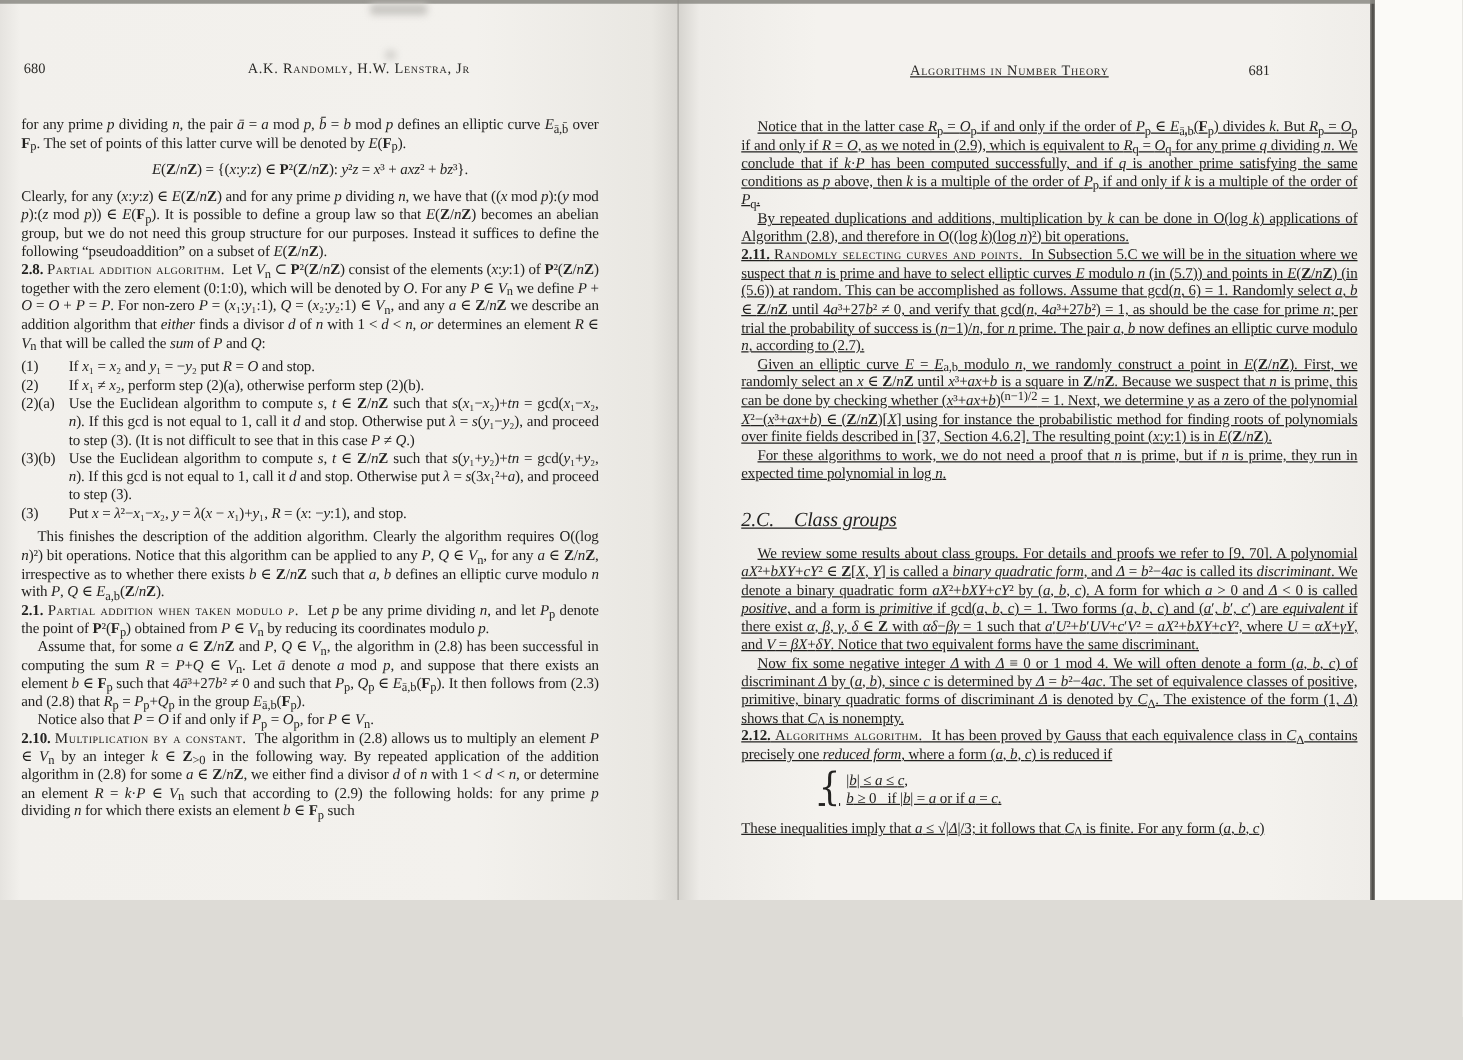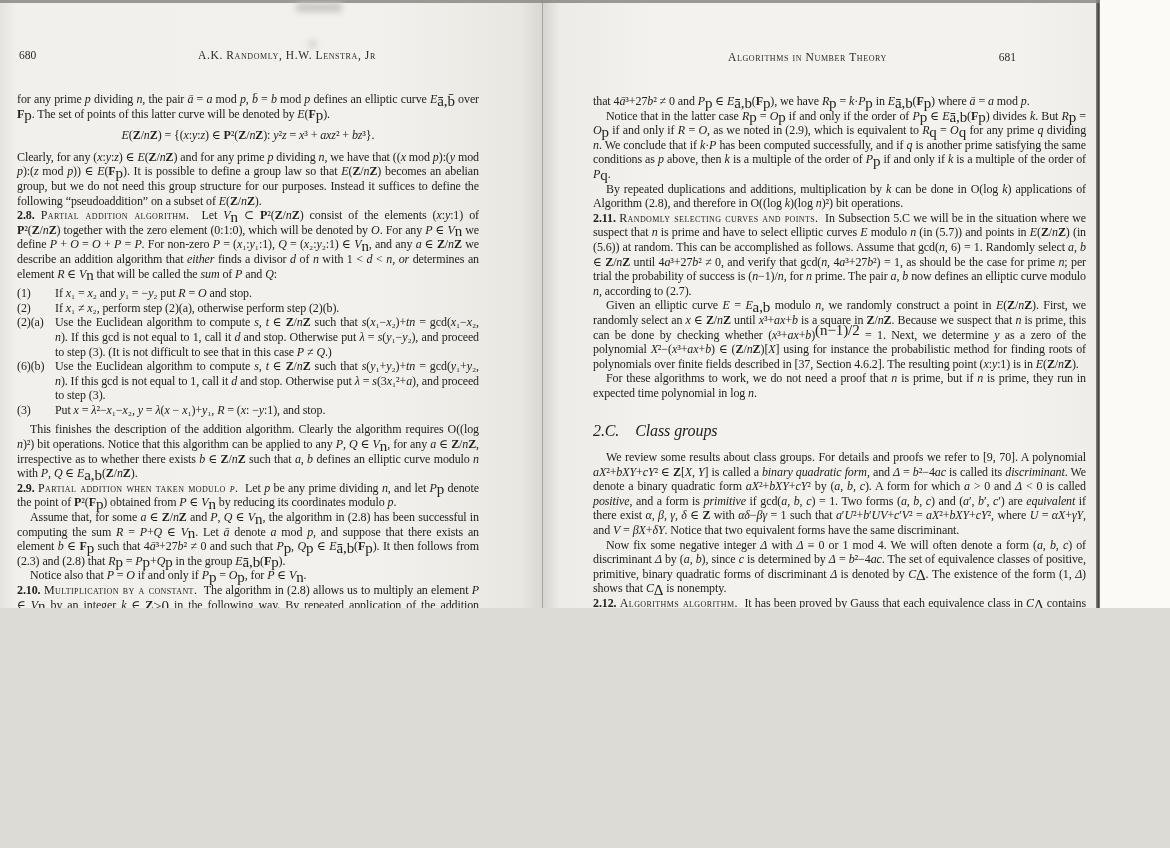--- a/index.html
+++ b/index.html
@@ -1,36 +1,36 @@
 <!DOCTYPE html>
 <html><head>
 <meta charset="utf-8">
 <style>
   html,body{margin:0;padding:0;background:#dddbd6;}
-  #canvas{position:relative;width:1170px;height:608px;overflow:hidden;
+  #canvas{position:relative;width:1170px;height:720px;overflow:hidden;
     font-family:"Liberation Serif","DejaVu Serif",serif;color:#232220;background:#eceae6;}
   
   .page-left{position:absolute;left:0;top:0;width:543px;height:848px;
     background:linear-gradient(90deg,#e5e3df 0%,#f2f0ec 3%,#f3f1ed 70%,#e9e7e2 96%,#d8d6d1 100%);}
   .page-right{position:absolute;left:543px;top:0;width:554px;height:848px;
     background:linear-gradient(90deg,#d6d4cf 0%,#edebe7 3%,#f4f2ee 20%,#f4f2ee 85%,#efede9 100%);}
   .right-strip{position:absolute;left:1100px;top:0;width:70px;height:848px;background:#fbfaf7;}
   .edge-line{position:absolute;left:1096px;top:0;width:4px;height:848px;
     background:linear-gradient(90deg,#8a8884,#45433f 60%,#8a8884);}
   .crease{position:absolute;left:542px;top:0;width:1px;height:848px;background:#a8a5a0;}
   .top-band{position:absolute;left:0;top:0;width:1100px;height:3px;background:#8b8984;opacity:.85;}
   .smudge{position:absolute;background:#c9c7c3;filter:blur(3px);border-radius:3px;}
   .sm1{left:296px;top:3px;width:46px;height:9px;}
   .sm2{left:308px;top:40px;width:9px;height:8px;opacity:.7;}
   .sm3{left:878px;top:836px;width:62px;height:7px;opacity:.8;}
   .sm4{left:288px;top:841px;width:56px;height:6px;opacity:.7;}
   
   .col{position:absolute;letter-spacing:-0.1px;}
   .col-left{left:17px;top:48px;width:462px;}
-  .col-right{left:593px;top:50px;width:493px;}
+  .col-right{left:593px;top:50px;width:493px;text-decoration:underline;}
   .runhead{position:relative;font-size:11.5px;line-height:14px;text-align:center;
     font-variant:small-caps;letter-spacing:.6px;color:#2b2a27;}
   .col-left .runhead{padding-left:78px;}
   .col-right .runhead{padding-right:64px;}
   .pageno{position:absolute;top:0;font-variant:normal;letter-spacing:0;font-size:11.5px;}
   .pageno-left{left:2px;}
   .pageno-right{right:70px;text-align:right;}
   .body{margin-top:30px;font-size:12px;line-height:14.6px;}
   .body p{margin:0;text-align:justify;}
   .indent{text-indent:13px;}
@@ -41,21 +41,21 @@
   .li{display:flex;}
   .sec + .li{margin-top:5px;}
   .li + p{margin-top:5px;}
   .li .lbl{width:38px;flex:none;}
   .li .txt{flex:1;text-align:justify;}
   .subhead{font-style:italic;margin:24px 0 11px 0;font-size:16px;}
   .sys{display:flex;align-items:center;margin:6px 0 9px 62px;}
   .brace{font-size:27px;font-weight:300;margin-right:5px;transform:scaleY(1.15);
     font-family:"DejaVu Serif",serif;}
   .syslines{display:flex;flex-direction:column;}
-  sub,sup{font-size:15px;line-height:0;position:relative;vertical-align:baseline;}
+  sub,sup{font-size:10px;line-height:0;position:relative;vertical-align:baseline;}
   sub{bottom:-2.5px;}
   sup{top:-3.5px;}
 </style>
 </head>
 <body>
 
 <div id="canvas">
   <div class="page-left"></div>
   <div class="page-right"></div>
   <div class="right-strip"></div>
@@ -83,53 +83,53 @@
         </div>
         <div class="li">
           <span class="lbl">(2)</span>
           <span class="txt">If <i>x</i>₁ ≠ <i>x</i>₂, perform step (2)(a), otherwise perform step (2)(b).</span>
         </div>
         <div class="li">
           <span class="lbl">(2)(a)</span>
           <span class="txt">Use the Euclidean algorithm to compute <i>s</i>, <i>t</i> ∈ <b>Z</b>/<i>n</i><b>Z</b> such that <i>s</i>(<i>x</i>₁−<i>x</i>₂)+<i>tn</i> = gcd(<i>x</i>₁−<i>x</i>₂, <i>n</i>). If this gcd is not equal to 1, call it <i>d</i> and stop. Otherwise put <i>λ</i> = <i>s</i>(<i>y</i>₁−<i>y</i>₂), and proceed to step (3). (It is not difficult to see that in this case <i>P</i> ≠ <i>Q</i>.)</span>
         </div>
         <div class="li">
-          <span class="lbl">(6)(b)</span>
+          <span class="lbl">(3)(b)</span>
           <span class="txt">Use the Euclidean algorithm to compute <i>s</i>, <i>t</i> ∈ <b>Z</b>/<i>n</i><b>Z</b> such that <i>s</i>(<i>y</i>₁+<i>y</i>₂)+<i>tn</i> = gcd(<i>y</i>₁+<i>y</i>₂, <i>n</i>). If this gcd is not equal to 1, call it <i>d</i> and stop. Otherwise put <i>λ</i> = <i>s</i>(3<i>x</i>₁²+<i>a</i>), and proceed to step (3).</span>
         </div>
         <div class="li">
           <span class="lbl">(3)</span>
           <span class="txt">Put <i>x</i> = <i>λ</i>²−<i>x</i>₁−<i>x</i>₂, <i>y</i> = <i>λ</i>(<i>x</i> − <i>x</i>₁)+<i>y</i>₁, <i>R</i> = (<i>x</i>: −<i>y</i>:1), and stop.</span>
         </div>
         <p class="indent">This finishes the description of the addition algorithm. Clearly the algorithm requires O((log <i>n</i>)²) bit operations. Notice that this algorithm can be applied to any <i>P</i>, <i>Q</i> ∈ <i>V</i><sub>n</sub>, for any <i>a</i> ∈ <b>Z</b>/<i>n</i><b>Z</b>, irrespective as to whether there exists <i>b</i> ∈ <b>Z</b>/<i>n</i><b>Z</b> such that <i>a</i>, <i>b</i> defines an elliptic curve modulo <i>n</i> with <i>P</i>, <i>Q</i> ∈ <i>E</i><sub>a,b</sub>(<b>Z</b>/<i>n</i><b>Z</b>).</p>
-        <p class="sec"><b class="num">2.9.</b> <span class="sc">Partial addition when taken modulo <i>p</i>.</span>&nbsp; Let <i>p</i> be any prime dividing <i>n</i>, and let <i>P</i><sub>p</sub> denote the point of <b>P</b>²(<b>F</b><sub>p</sub>) obtained from <i>P</i> ∈ <i>V</i><sub>n</sub> by reducing its coordinates modulo <i>p</i>.</p>
+        <p class="sec"><b class="num">2.1.</b> <span class="sc">Partial addition when taken modulo <i>p</i>.</span>&nbsp; Let <i>p</i> be any prime dividing <i>n</i>, and let <i>P</i><sub>p</sub> denote the point of <b>P</b>²(<b>F</b><sub>p</sub>) obtained from <i>P</i> ∈ <i>V</i><sub>n</sub> by reducing its coordinates modulo <i>p</i>.</p>
         <p class="indent">Assume that, for some <i>a</i> ∈ <b>Z</b>/<i>n</i><b>Z</b> and <i>P</i>, <i>Q</i> ∈ <i>V</i><sub>n</sub>, the algorithm in (2.8) has been successful in computing the sum <i>R</i> = <i>P</i>+<i>Q</i> ∈ <i>V</i><sub>n</sub>. Let <i>ā</i> denote <i>a</i> mod <i>p</i>, and suppose that there exists an element <i>b</i> ∈ <b>F</b><sub>p</sub> such that 4<i>ā</i>³+27<i>b</i>² ≠ 0 and such that <i>P</i><sub>p</sub>, <i>Q</i><sub>p</sub> ∈ <i>E</i><sub>ā,b</sub>(<b>F</b><sub>p</sub>). It then follows from (2.3) and (2.8) that <i>R</i><sub>p</sub> = <i>P</i><sub>p</sub>+<i>Q</i><sub>p</sub> in the group <i>E</i><sub>ā,b</sub>(<b>F</b><sub>p</sub>).</p>
         <p class="indent">Notice also that <i>P</i> = <i>O</i> if and only if <i>P</i><sub>p</sub> = <i>O</i><sub>p</sub>, for <i>P</i> ∈ <i>V</i><sub>n</sub>.</p>
         <p class="sec"><b class="num">2.10.</b> <span class="sc">Multiplication by a constant.</span>&nbsp; The algorithm in (2.8) allows us to multiply an element <i>P</i> ∈ <i>V</i><sub>n</sub> by an integer <i>k</i> ∈ <b>Z</b><sub>&gt;0</sub> in the following way. By repeated application of the addition algorithm in (2.8) for some <i>a</i> ∈ <b>Z</b>/<i>n</i><b>Z</b>, we either find a divisor <i>d</i> of <i>n</i> with 1 &lt; <i>d</i> &lt; <i>n</i>, or determine an element <i>R</i> = <i>k</i>·<i>P</i> ∈ <i>V</i><sub>n</sub> such that according to (2.9) the following holds: for any prime <i>p</i> dividing <i>n</i> for which there exists an element <i>b</i> ∈ <b>F</b><sub>p</sub> such</p>
       </div>
   </div>
 
   <div class="col col-right">
     <div class="runhead">
       <span>Algorithms in Number Theory</span>
       <span class="pageno pageno-right">681</span>
     </div>
     <div class="body">
-        <p class="">that 4<i>ā</i>³+27<i>b</i>² ≠ 0 and <i>P</i><sub>p</sub> ∈ <i>E</i><sub>ā,b</sub>(<b>F</b><sub>p</sub>), we have <i>R</i><sub>p</sub> = <i>k</i>·<i>P</i><sub>p</sub> in <i>E</i><sub>ā,b</sub>(<b>F</b><sub>p</sub>) where <i>ā</i> = <i>a</i> mod <i>p</i>.</p>
         <p class="indent">Notice that in the latter case <i>R</i><sub>p</sub> = <i>O</i><sub>p</sub> if and only if the order of <i>P</i><sub>p</sub> ∈ <i>E</i><sub>ā,b</sub>(<b>F</b><sub>p</sub>) divides <i>k</i>. But <i>R</i><sub>p</sub> = <i>O</i><sub>p</sub> if and only if <i>R</i> = <i>O</i>, as we noted in (2.9), which is equivalent to <i>R</i><sub>q</sub> = <i>O</i><sub>q</sub> for any prime <i>q</i> dividing <i>n</i>. We conclude that if <i>k</i>·<i>P</i> has been computed successfully, and if <i>q</i> is another prime satisfying the same conditions as <i>p</i> above, then <i>k</i> is a multiple of the order of <i>P</i><sub>p</sub> if and only if <i>k</i> is a multiple of the order of <i>P</i><sub>q</sub>.</p>
         <p class="indent">By repeated duplications and additions, multiplication by <i>k</i> can be done in O(log <i>k</i>) applications of Algorithm (2.8), and therefore in O((log <i>k</i>)(log <i>n</i>)²) bit operations.</p>
         <p class="sec"><b class="num">2.11.</b> <span class="sc">Randomly selecting curves and points.</span>&nbsp; In Subsection 5.C we will be in the situation where we suspect that <i>n</i> is prime and have to select elliptic curves <i>E</i> modulo <i>n</i> (in (5.7)) and points in <i>E</i>(<b>Z</b>/<i>n</i><b>Z</b>) (in (5.6)) at random. This can be accomplished as follows. Assume that gcd(<i>n</i>, 6) = 1. Randomly select <i>a</i>, <i>b</i> ∈ <b>Z</b>/<i>n</i><b>Z</b> until 4<i>a</i>³+27<i>b</i>² ≠ 0, and verify that gcd(<i>n</i>, 4<i>a</i>³+27<i>b</i>²) = 1, as should be the case for prime <i>n</i>; per trial the probability of success is (<i>n</i>−1)/<i>n</i>, for <i>n</i> prime. The pair <i>a</i>, <i>b</i> now defines an elliptic curve modulo <i>n</i>, according to (2.7).</p>
         <p class="indent">Given an elliptic curve <i>E</i> = <i>E</i><sub>a,b</sub> modulo <i>n</i>, we randomly construct a point in <i>E</i>(<b>Z</b>/<i>n</i><b>Z</b>). First, we randomly select an <i>x</i> ∈ <b>Z</b>/<i>n</i><b>Z</b> until <i>x</i>³+<i>ax</i>+<i>b</i> is a square in <b>Z</b>/<i>n</i><b>Z</b>. Because we suspect that <i>n</i> is prime, this can be done by checking whether (<i>x</i>³+<i>ax</i>+<i>b</i>)<sup>(n−1)/2</sup> = 1. Next, we determine <i>y</i> as a zero of the polynomial <i>X</i>²−(<i>x</i>³+<i>ax</i>+<i>b</i>) ∈ (<b>Z</b>/<i>n</i><b>Z</b>)[<i>X</i>] using for instance the probabilistic method for finding roots of polynomials over finite fields described in [37, Section 4.6.2]. The resulting point (<i>x</i>:<i>y</i>:1) is in <i>E</i>(<b>Z</b>/<i>n</i><b>Z</b>).</p>
         <p class="indent">For these algorithms to work, we do not need a proof that <i>n</i> is prime, but if <i>n</i> is prime, they run in expected time polynomial in log <i>n</i>.</p>
         <div class="subhead">2.C. Class groups</div>
         <p class="indent">We review some results about class groups. For details and proofs we refer to [9, 70]. A polynomial <i>aX</i>²+<i>bXY</i>+<i>cY</i>² ∈ <b>Z</b>[<i>X</i>, <i>Y</i>] is called a <i>binary quadratic form</i>, and <i>Δ</i> = <i>b</i>²−4<i>ac</i> is called its <i>discriminant</i>. We denote a binary quadratic form <i>aX</i>²+<i>bXY</i>+<i>cY</i>² by (<i>a</i>, <i>b</i>, <i>c</i>). A form for which <i>a</i> &gt; 0 and <i>Δ</i> &lt; 0 is called <i>positive</i>, and a form is <i>primitive</i> if gcd(<i>a</i>, <i>b</i>, <i>c</i>) = 1. Two forms (<i>a</i>, <i>b</i>, <i>c</i>) and (<i>a</i>′, <i>b</i>′, <i>c</i>′) are <i>equivalent</i> if there exist <i>α</i>, <i>β</i>, <i>γ</i>, <i>δ</i> ∈ <b>Z</b> with <i>αδ</i>−<i>βγ</i> = 1 such that <i>a</i>′<i>U</i>²+<i>b</i>′<i>UV</i>+<i>c</i>′<i>V</i>² = <i>aX</i>²+<i>bXY</i>+<i>cY</i>², where <i>U</i> = <i>αX</i>+<i>γY</i>, and <i>V</i> = <i>βX</i>+<i>δY</i>. Notice that two equivalent forms have the same discriminant.</p>
         <p class="indent">Now fix some negative integer <i>Δ</i> with <i>Δ</i> ≡ 0 or 1 mod 4. We will often denote a form (<i>a</i>, <i>b</i>, <i>c</i>) of discriminant <i>Δ</i> by (<i>a</i>, <i>b</i>), since <i>c</i> is determined by <i>Δ</i> = <i>b</i>²−4<i>ac</i>. The set of equivalence classes of positive, primitive, binary quadratic forms of discriminant <i>Δ</i> is denoted by <i>C</i><sub>Δ</sub>. The existence of the form (1, <i>Δ</i>) shows that <i>C</i><sub>Δ</sub> is nonempty.</p>
         <p class="sec"><b class="num">2.12.</b> <span class="sc">Algorithms algorithm.</span>&nbsp; It has been proved by Gauss that each equivalence class in <i>C</i><sub>Δ</sub> contains precisely one <i>reduced form</i>, where a form (<i>a</i>, <i>b</i>, <i>c</i>) is reduced if</p>
         <div class="sys">
           <span class="brace">{</span>
           <span class="syslines">
             <span>|<i>b</i>| ≤ <i>a</i> ≤ <i>c</i>,</span>
             <span><i>b</i> ≥ 0  if |<i>b</i>| = <i>a</i> or if <i>a</i> = <i>c</i>.</span>
           </span>
         </div>
+        <p class="">These inequalities imply that <i>a</i> ≤ √|<i>Δ</i>|/3; it follows that <i>C</i><sub>Δ</sub> is finite. For any form (<i>a</i>, <i>b</i>, <i>c</i>)</p>
       </div>
   </div>
 </div>
 
 </body></html>

